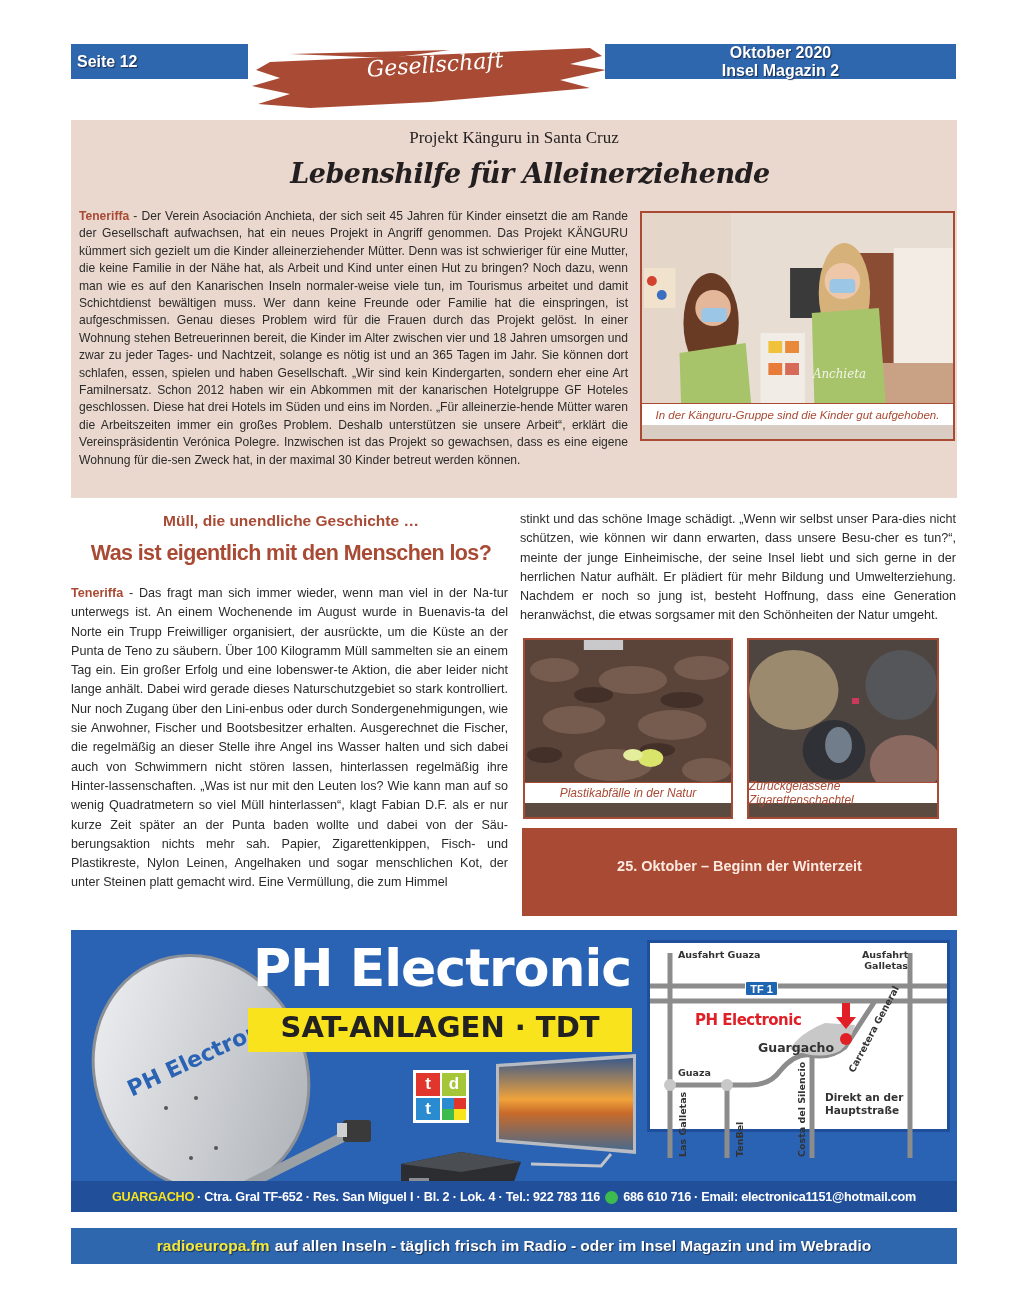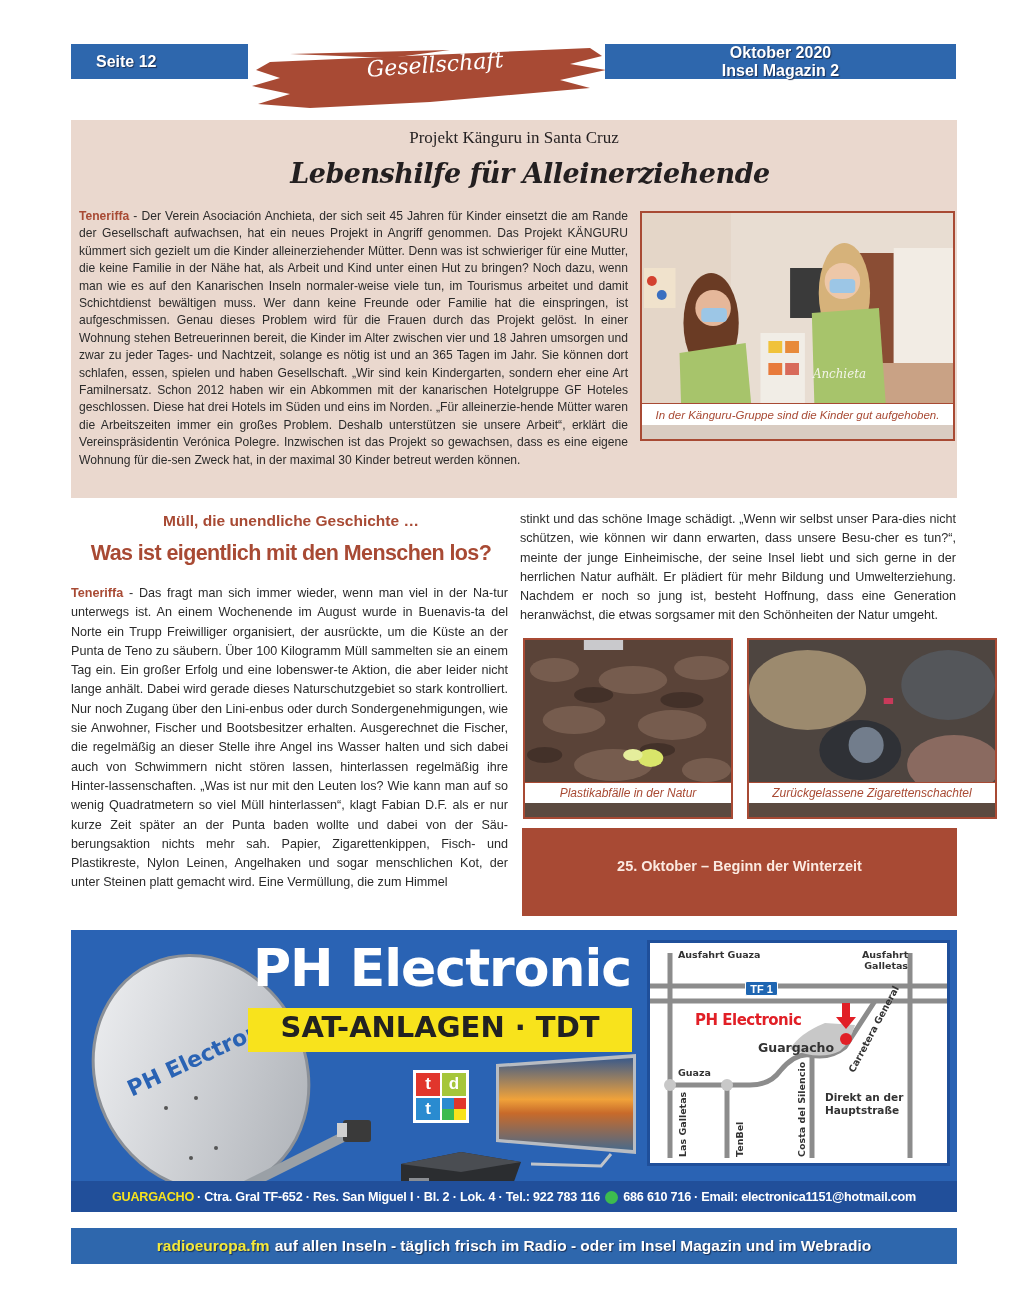--- a/index.html
+++ b/index.html
@@ -2,21 +2,21 @@
 <html><head>
 <meta charset="utf-8">
 <style>
   * { box-sizing: border-box; margin: 0; padding: 0; }
   html, body { width: 1027px; height: 1311px; background: #ffffff; overflow: hidden; }
   body { position: relative; font-family: "Liberation Sans", sans-serif; color: #231f20; }
 
   
   .hdr-box { position: absolute; top: 44px; height: 35px; background: #2e67ad; color: #fff;
     font-weight: bold; font-size: 16px; text-shadow: 1px 1px 1px #1a2f55; display: flex; align-items: center; }
-  .hdr-left { left: 71px; width: 177px; padding-left: 25px; }
+  .hdr-left { left: 71px; width: 177px; padding-left: 6px; }
   .hdr-right { left: 605px; width: 351px; padding: 0 7px; justify-content: space-between; flex-direction: column; }
   .brush { position: absolute; left: 250px; top: 44px; width: 358px; height: 66px; }
   .brush-label { position: absolute; left: 360px; top: 52px; width: 150px; text-align: center;
     font-family: "DejaVu Serif", serif; font-style: italic; font-size: 22px; color: #fff; transform: rotate(-4deg); }
 
   
   .art1 { position: absolute; left: 71px; top: 120px; width: 886px; height: 378px; background: #ead8ce; }
   .kicker1 { position: absolute; top: 8px; left: 0; width: 100%; text-align: center;
     font-family: "Liberation Serif", serif; font-size: 17px; color: #231f20; }
   .title1 { position: absolute; top: 38px; left: 16px; width: 100%; text-align: center;
@@ -31,40 +31,40 @@
     font-style: italic; font-size: 11.5px; display: flex; align-items: center; justify-content: center; border-top: 1px solid #a84a34; }
 
   
   .kicker2 { position: absolute; left: 71px; top: 512px; width: 440px; text-align: center; font-weight: bold; font-size: 15.5px; color: #a84a34; }
   .title2 { position: absolute; left: 71px; top: 541px; width: 440px; text-align: center; font-weight: bold; font-size: 21.5px; color: #a84a34; letter-spacing: -0.6px; }
   .body2a { position: absolute; left: 71px; top: 584px; width: 437px; font-size: 12.6px; line-height: 19.3px; text-align: justify; color: #2b2b2b; }
   .body2b { position: absolute; left: 520px; top: 510px; width: 436px; font-size: 12.6px; line-height: 19.3px; text-align: justify; color: #2b2b2b; }
 
   .photo2 { position: absolute; top: 638px; height: 181px; border: 2px solid #a84a34; background: #5b4a40; overflow: hidden; }
   .photo2.a { left: 523px; width: 210px; }
-  .photo2.b { left: 747px; width: 250px; }
+  .photo2.b { left: 747px; width: 192px; }
   .photo2 .scene { position: absolute; left: 0; top: 0; width: 100%; height: 158px; }
   .photo2 .caption { height: 21px; font-size: 12px; }
 
   .notice { position: absolute; left: 522px; top: 828px; width: 435px; height: 88px; background: #a84a34; color: #fbe9e0; text-align: center; padding-top: 5px; }
   .notice-title { font-weight: bold; font-size: 14.5px; line-height: 18px; margin-top: 24px; }
   .notice-text { font-size: 13.2px; line-height: 18.5px; }
 
   
   .ad { position: absolute; left: 71px; top: 930px; width: 886px; height: 282px; background: #2a63b4; overflow: hidden; }
   .ad-brand { position: absolute; left: 182px; top: 8px; font-family: "DejaVu Sans", sans-serif; font-weight: bold; font-size: 52px; color: #fff; letter-spacing: -1px; }
   .ad-yellow { position: absolute; left: 177px; top: 78px; width: 384px; height: 44px; background: #f8e31c; }
   .ad-slogan { position: absolute; left: 177px; top: 80px; width: 384px; text-align: center; font-family: "DejaVu Sans", sans-serif; font-weight: bold; font-size: 29px; color: #222; }
   .dish { position: absolute; left: 10px; top: 18px; width: 320px; height: 250px; }
   .tdt-logo { position: absolute; left: 342px; top: 140px; width: 56px; height: 53px; background: #fff; padding: 3px; display: grid; grid-template-columns: 1fr 1fr; gap: 2px; }
   .tdt-logo div { display: flex; align-items: center; justify-content: center; color: #fff; font-weight: bold; font-size: 17px; }
   .tv { position: absolute; left: 420px; top: 124px; width: 145px; height: 120px; }
   .receiver { position: absolute; left: 330px; top: 222px; width: 120px; height: 38px; }
 
-  .map { position: absolute; left: 576px; top: 10px; width: 303px; height: 226px; background: #fff; border: 3px solid #1f4f9a; }
+  .map { position: absolute; left: 576px; top: 10px; width: 303px; height: 192px; background: #fff; border: 3px solid #1f4f9a; }
   .map svg { position: absolute; left: 0; top: 0; }
   .map-label { position: absolute; font-family: "DejaVu Sans", sans-serif; font-weight: bold; font-size: 9.5px; color: #333; line-height: 11px; }
   .map-vert { transform-origin: left top; transform: rotate(-90deg); white-space: nowrap; }
   .map-brand { position: absolute; left: 45px; top: 68px; font-family: "DejaVu Sans", sans-serif; font-weight: bold; font-size: 15px; color: #e11f26; letter-spacing: -0.5px; }
   .map-town { position: absolute; left: 108px; top: 97px; font-family: "DejaVu Sans", sans-serif; font-weight: bold; font-size: 12.5px; color: #333; }
   .tf1 { position: absolute; left: 95px; top: 38px; width: 33px; height: 15px; background: #1f66b2; color: #fff; font-weight: bold; font-size: 11px; text-align: center; line-height: 15px; border-radius: 2px; border: 1px solid #fff; }
 
   .ad-footer { position: absolute; left: 0; bottom: 0; width: 100%; height: 31px; background: #214f9a; color: #fff;
     font-weight: bold; font-size: 12.6px; display: flex; align-items: center; justify-content: center; gap: 3px; letter-spacing: -0.2px; }
   .ad-footer .hl { color: #f8e31c; }

